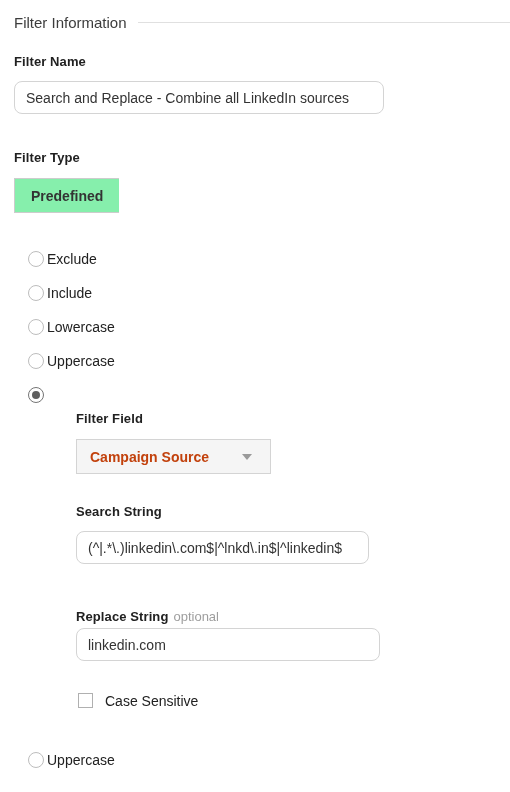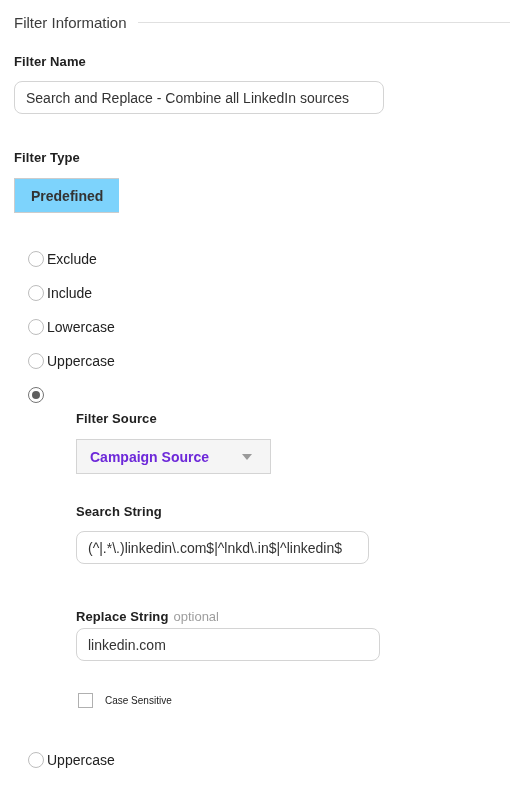--- a/index.html
+++ b/index.html
@@ -92,21 +92,21 @@
   .tab {
     box-sizing: border-box;
     height: 35px;
     display: flex;
     align-items: center;
     justify-content: center;
     font-size: 14px;
     font-weight: bold;
     color: #333333;
     border: 1px solid #cccccc;
-    background: #7dd3fc;
+    background: #86efac;
     cursor: pointer;
     padding: 0 16px;
     position: relative;
   }
   .tab.first { border-right: none; }
   .tab.selected {
     background: #e4e4e4;
     border-color: #c2c2c2;
   }
   .tab-caret {
@@ -165,21 +165,21 @@
     width: 195px; height: 35px;
     border: 1px solid #d4d4d4;
     background: #f5f5f5;
     display: flex;
     align-items: center;
     cursor: pointer;
   }
   .dropdown-value {
     font-size: 14px;
     font-weight: bold;
-    color: #6d28d9;
+    color: #c2410c;
     padding-left: 13px;
     white-space: nowrap;
   }
   .dropdown-caret {
     margin-left: auto;
     margin-right: 18px;
     width: 0; height: 0;
     border-left: 5px solid transparent;
     border-right: 5px solid transparent;
     border-top: 6px solid #9a9a9a;
@@ -208,21 +208,21 @@
     cursor: pointer;
   }
   .checkbox-mark {
     box-sizing: border-box;
     width: 15px; height: 15px;
     border: 1px solid #b0b0b0;
     background: #ffffff;
     flex: 0 0 auto;
   }
   .checkbox-label {
-    font-size: 10px;
+    font-size: 14px;
     color: #212121;
     margin-left: 12px;
     white-space: nowrap;
     line-height: 1;
   }
 </style>
 </head>
 <body>
 
 <div class="section-header">
@@ -252,21 +252,21 @@
   <span class="radio-label">Lowercase</span>
 </div>
 <div class="radio-row" style="top:352px">
   <span class="radio-mark"></span>
   <span class="radio-label">Uppercase</span>
 </div>
 <div class="radio-row" style="top:386px">
   <span class="radio-mark checked"></span>
 </div>
 
-<div class="field-label" id="filter-field-label">Filter Source</div>
+<div class="field-label" id="filter-field-label">Filter Field</div>
 <div class="dropdown">
   <span class="dropdown-value">Campaign Source</span>
   <span class="dropdown-caret"></span>
 </div>
 
 <div class="field-label" id="search-string-label">Search String</div>
 <div class="text-input" id="search-string-input">(^|.*\.)linkedin\.com$|^lnkd\.in$|^linkedin$</div>
 
 <div class="field-label" id="replace-string-label">
   <span>Replace String</span><span class="optional-tag">optional</span>

